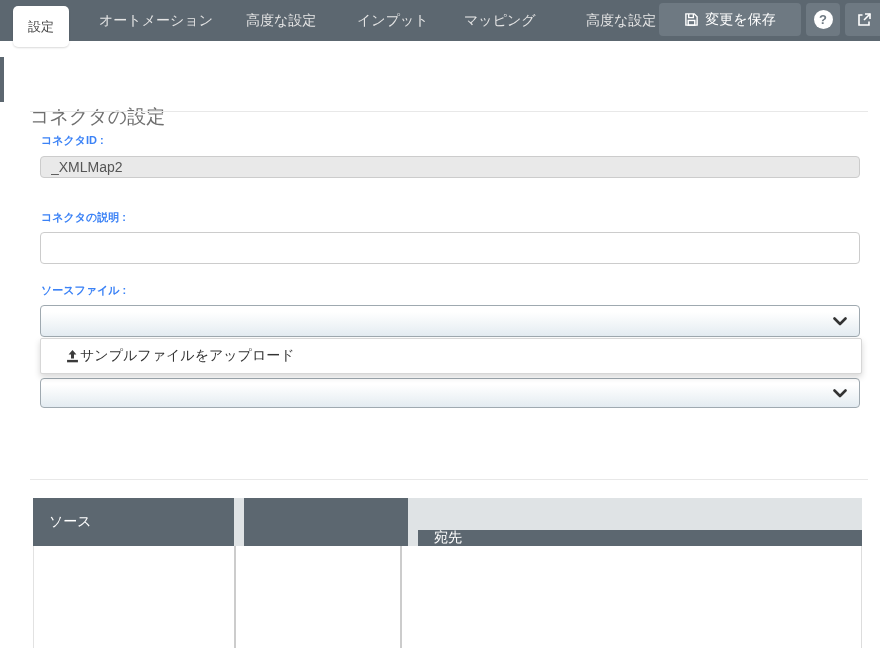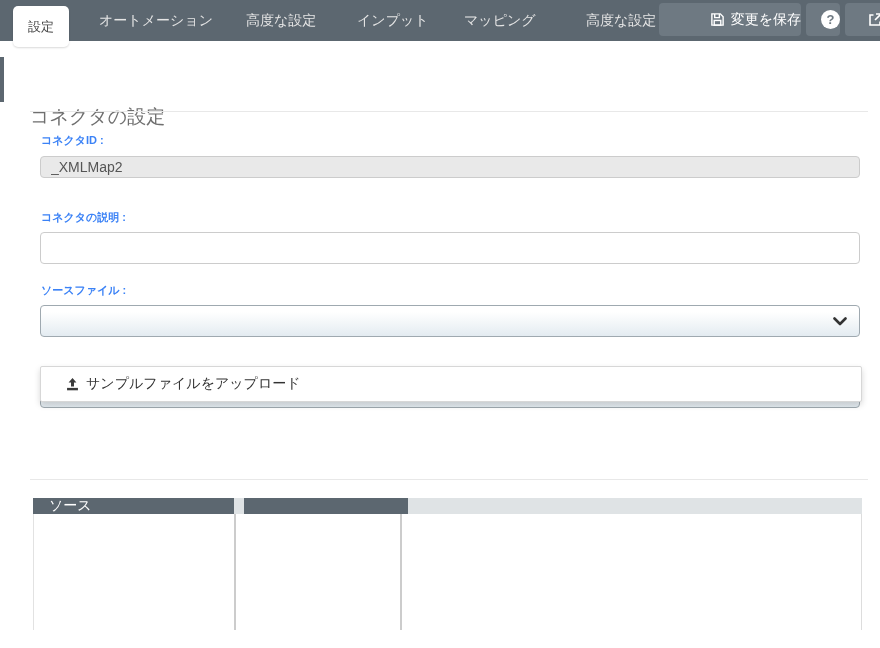--- a/index.html
+++ b/index.html
@@ -4,43 +4,43 @@
 <style>
   * { margin:0; padding:0; box-sizing:border-box; }
   html,body { background:#fff; }
   body { font-family:"Liberation Sans","DejaVu Sans",sans-serif; }
   .screen { position:relative; width:880px; height:648px; background:#fff; overflow:hidden; }
 
   
   .topbar { position:absolute; left:0; top:0; width:880px; height:41px; background:#5c6770; }
   .tab { position:absolute; top:0; height:41px; line-height:41px; color:#e5e5e5; font-size:14px; cursor:pointer; white-space:nowrap; }
   .tab-active { position:absolute; left:13px; top:6px; width:56px; height:41px; background:#ffffff; border-radius:5px; z-index:3; display:flex; align-items:center; justify-content:center; font-size:13px; color:#444; cursor:pointer; box-shadow:0 1px 2px rgba(0,0,0,0.15); }
-  .bar-btn { position:absolute; top:3px; height:33px; background:#6e7982; border-radius:4px; display:flex; align-items:center; justify-content:flex-end; gap:6px; color:#fff; font-size:14px; cursor:pointer; }
+  .bar-btn { position:absolute; top:3px; height:33px; background:#6e7982; border-radius:4px; display:flex; align-items:center; justify-content:center; gap:6px; color:#fff; font-size:14px; cursor:pointer; }
   .btn-save { left:659px; width:142px; }
   .btn-help { left:806px; width:34px; }
   .btn-ext  { left:845px; width:38px; }
   .help-circle { width:19px; height:19px; background:#fff; color:#6e7982; border-radius:50%; font-size:13px; font-weight:bold; display:flex; align-items:center; justify-content:center; }
 
   
   .left-strip { position:absolute; left:0; top:57px; width:4px; height:45px; background:#5c6770; }
 
   
   .section-title { position:absolute; left:30px; font-size:19px; color:#6f6f6f; font-weight:400;margin-top:28px; }
   .rule { position:absolute; left:30px; right:12px; border-top:1px solid #e8e8e8; }
 
   
   .field-label { position:absolute; left:41px; font-size:11px; font-weight:bold; color:#3b82f6; }
   .text-input { position:absolute; left:40px; width:820px; border:1px solid #cccccc; border-radius:4px; background:#fff; font-size:14px; color:#555; padding:0 10px; font-family:inherit; }
   .text-input:disabled { background:#e9e9e9; color:#555; }
   .select { position:absolute; left:40px; width:820px; height:31px; border:1px solid #9fa9b0; border-radius:4px; background:linear-gradient(#ffffff 20%, #eef3f6 70%, #e3ebf1 100%); cursor:pointer; display:flex; align-items:center; justify-content:flex-end; padding-right:12px; box-shadow:inset 0 1px 0 #fff; }
-  .menu { position:absolute; left:40px; top:338px; width:822px; height:36px; background:#fff; border:1px solid #d7d7d7; border-radius:2px; box-shadow:0 3px 6px rgba(0,0,0,0.16); z-index:2; display:flex; align-items:center; padding-left:24px; gap:6px; cursor:pointer; font-size:14px; color:#333;margin-top:28px; }
+  .menu { position:absolute; left:40px; top:338px; width:822px; height:36px; background:#fff; border:1px solid #d7d7d7; border-radius:2px; box-shadow:0 3px 6px rgba(0,0,0,0.16); z-index:2; display:flex; align-items:center; padding-left:24px; gap:0; cursor:pointer; font-size:14px; color:#333; }
 
   
   .map-table { position:absolute; left:33px; top:498px; width:829px; height:150px; }
-  .map-head { display:flex; gap:10px; background:#dfe3e5; height:16px; }
+  .map-head { display:flex; gap:10px; background:#dfe3e5; height:48px; }
   .map-head .cell { background:#5c6770; color:#fff; font-size:14px; display:flex; align-items:center; padding-left:16px; }
   .cell-src { width:201px; }
   .cell-mid { width:164px; }
   .cell-dst { flex:1;margin-top:32px; }
   .map-body { position:relative; height:116px; background:#fff; border-left:1px solid #e2e2e2; border-right:1px solid #dddddd; }
   .vdiv { position:absolute; top:0; bottom:0; width:2px; background:#cccccc; }
   .vdiv-1 { left:200px; }
   .vdiv-2 { left:366px; }
 
   .icon { display:inline-flex; align-items:center; justify-content:center; }

